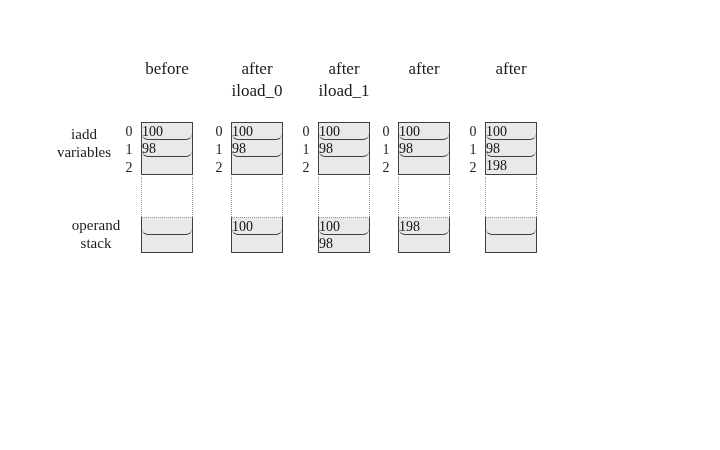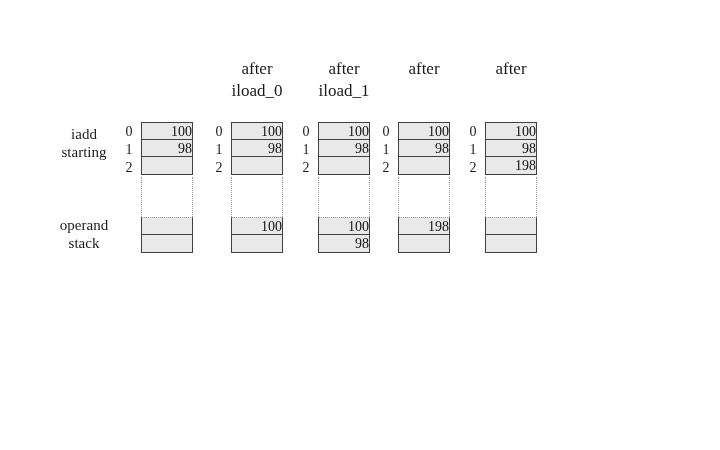--- a/index.html
+++ b/index.html
@@ -23,21 +23,21 @@
     position:absolute; top:65px; left:5px; width:14px;
     text-align:center; font-size:14px; line-height:18px; color:#1a1a1a;
   }
   .indices .index { height:18px; }
   .locals-box {
     position:absolute; top:64px; left:24px; width:52px;
     border:1px solid #3f3f3f; background:#e9e9e9;
   }
   .cell {
     height:17px; background:#e9e9e9; border-bottom:1px solid #3f3f3f;
-    font-size:14px; line-height:17px; text-align:right; color:#111111;
+    font-size:14px; line-height:17px; text-align:left; color:#111111;border-radius:6px;
   }
   .cell:last-child { border-bottom:none; }
   .connector {
     position:absolute; top:119px; height:40px; width:0;
     border-left:1px dotted #999999;
   }
   .connector.left { left:24px; }
   .connector.right { left:75px; }
   .stack-box {
     position:absolute; top:159px; left:24px; width:52px;
@@ -45,29 +45,30 @@
     background:#e9e9e9;
   }
 </style>
 </head>
 <body>
 
 <div class="canvas">
 
   <div class="row-label" style="left:34px; top:125px;">
     <span style="display:block">iadd</span>
-    <span style="display:block">starting</span>
+    <span style="display:block">variables</span>
   </div>
-  <div class="row-label" style="left:34px; top:216px;">
+  <div class="row-label" style="left:46px; top:216px;">
     <span style="display:block">operand</span>
     <span style="display:block">stack</span>
   </div>
 
   <div class="col-group" style="left:117px;">
     <div class="col-header">
+      <span>before</span>
     </div>
     <div class="indices">
       <div class="index">0</div>
       <div class="index">1</div>
       <div class="index">2</div>
     </div>
     <div class="locals-box">
       <div class="cell">100</div>
       <div class="cell">98</div>
       <div class="cell"></div>

